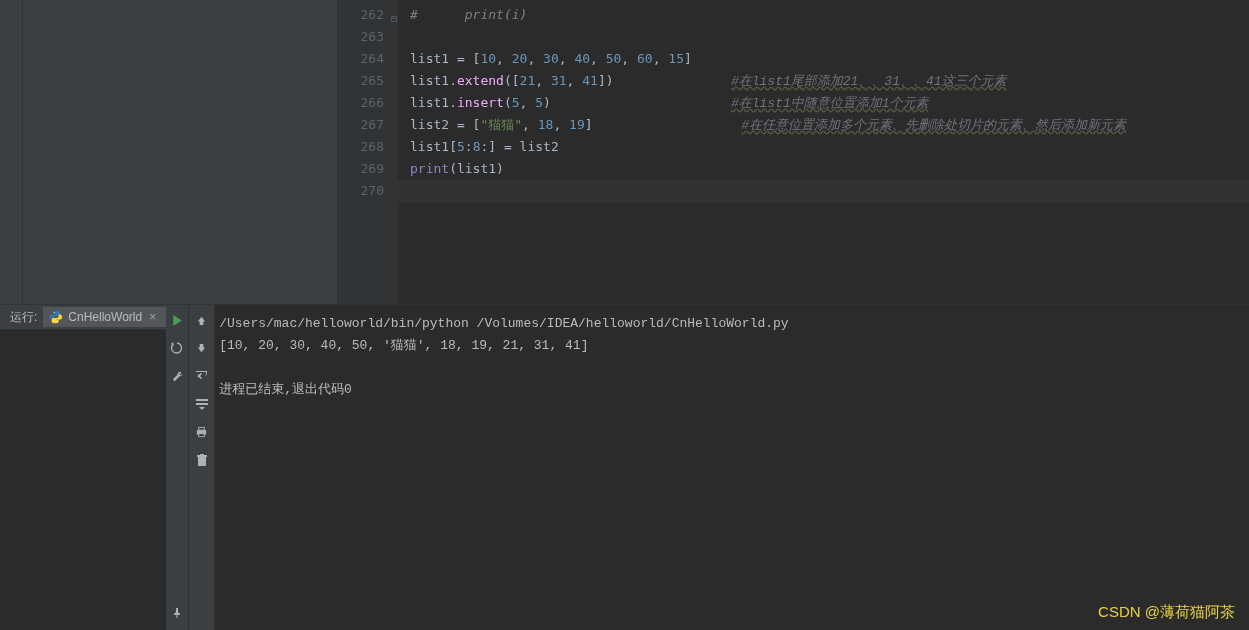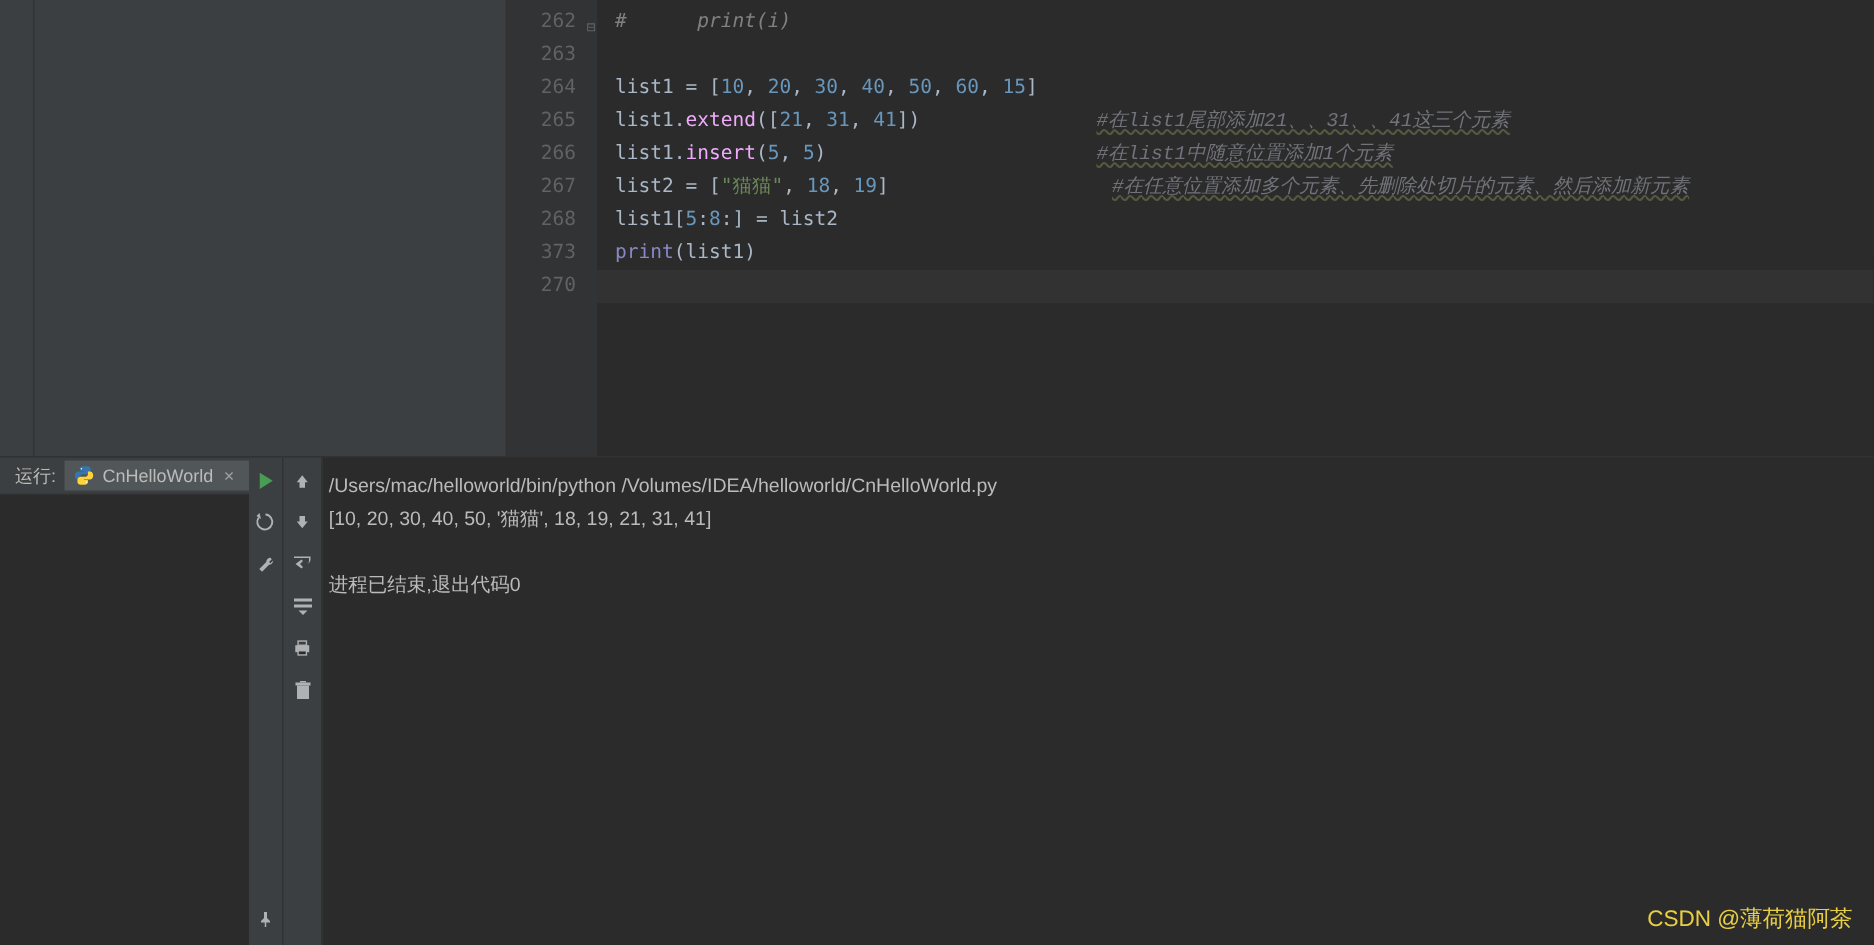--- a/index.html
+++ b/index.html
@@ -131,21 +131,21 @@
 }
 .tool-btn {
   width: 18px; height: 18px;
   display:flex; align-items:center; justify-content:center;
   color: #afb1b3;
   cursor: pointer;
 }
 .console {
   flex: 1;
   padding: 8px 4px;
-  font-family: Liberation Sans, sans-serif;
+  font-family: Liberation Mono, monospace;
   font-size: 13px;
   color: #bbbbbb;
   line-height: 22px;
 }
 .watermark {
   position: absolute;
   right: 14px;
   bottom: 8px;
   color: #fde047;
   font-family: -apple-system, "PingFang SC", sans-serif;
@@ -163,21 +163,21 @@
     <div class="project-area"></div>
     <div class="gutter">
       <div class="gutter-line" style="height:4px"></div>
       <div class="gutter-line"><span>262</span><span class="fold">⊟</span></div>
       <div class="gutter-line">263</div>
       <div class="gutter-line">264</div>
       <div class="gutter-line">265</div>
       <div class="gutter-line">266</div>
       <div class="gutter-line">267</div>
       <div class="gutter-line">268</div>
-      <div class="gutter-line">373</div>
+      <div class="gutter-line">269</div>
       <div class="gutter-line">270</div>
     </div>
     <div class="code-area">
       <div class="code-line" style="height:4px"></div>
       <div class="code-line"><span class="tok-comment"><span>#      </span><span>print</span><span>(i)</span></span></div>
       <div class="code-line"></div>
       <div class="code-line"><span class="tok-id">list1</span><span class="tok-punct"> = [</span><span class="tok-num">10</span><span class="tok-punct">, </span><span class="tok-num">20</span><span class="tok-punct">, </span><span class="tok-num">30</span><span class="tok-punct">, </span><span class="tok-num">40</span><span class="tok-punct">, </span><span class="tok-num">50</span><span class="tok-punct">, </span><span class="tok-num">60</span><span class="tok-punct">, </span><span class="tok-num">15</span><span class="tok-punct">]</span></div>
       <div class="code-line"><span class="tok-id">list1.</span><span class="tok-fn">extend</span><span class="tok-punct">([</span><span class="tok-num">21</span><span class="tok-punct">, </span><span class="tok-num">31</span><span class="tok-punct">, </span><span class="tok-num">41</span><span class="tok-punct">])</span><span>               </span><span class="tok-comment2">#在list1尾部添加21、、31、、41这三个元素</span></div>
       <div class="code-line"><span class="tok-id">list1.</span><span class="tok-fn">insert</span><span class="tok-punct">(</span><span class="tok-num">5</span><span class="tok-punct">, </span><span class="tok-num">5</span><span class="tok-punct">)</span><span>                       </span><span class="tok-comment2">#在list1中随意位置添加1个元素</span></div>
       <div class="code-line"><span class="tok-id">list2</span><span class="tok-punct"> = [</span><span class="tok-str">"猫猫"</span><span class="tok-punct">, </span><span class="tok-num">18</span><span class="tok-punct">, </span><span class="tok-num">19</span><span class="tok-punct">]</span><span>                   </span><span class="tok-comment2">#在任意位置添加多个元素、先删除处切片的元素、然后添加新元素</span></div>

